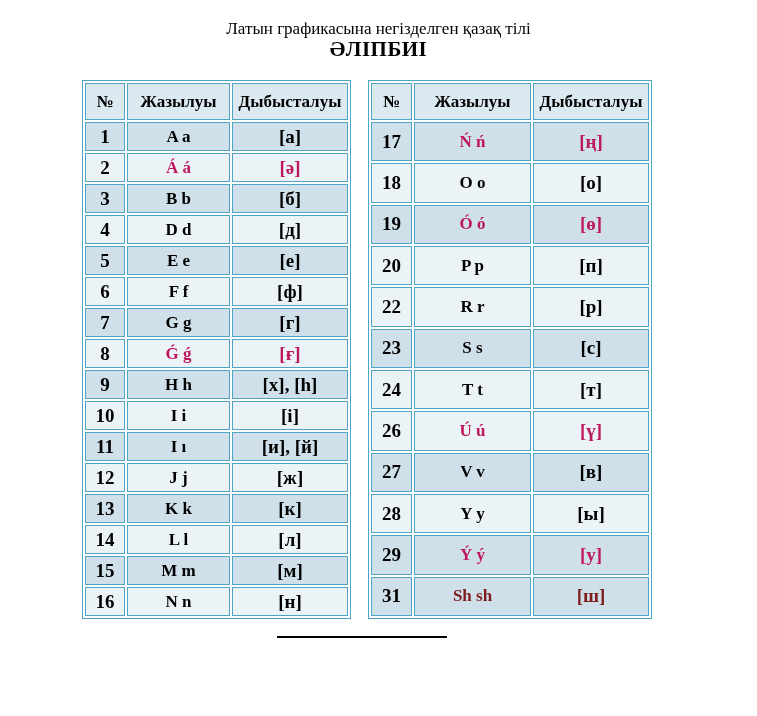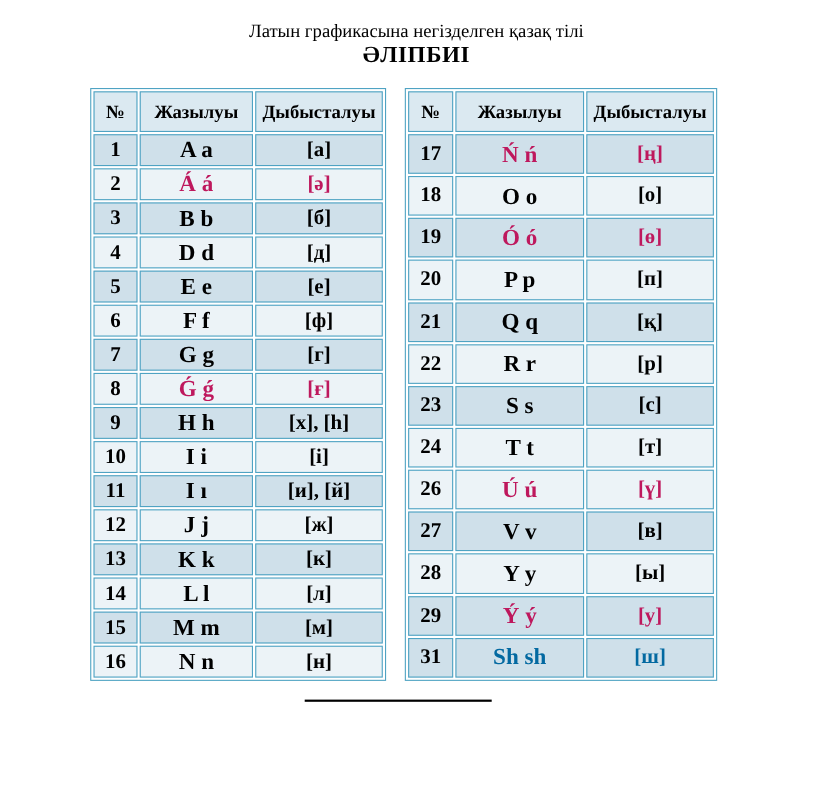--- a/index.html
+++ b/index.html
@@ -49,24 +49,24 @@
   }
   th {
     background: #dbe9f1;
     height: 37px;
     font-size: 17px;
   }
   td { height: 29px; }
   tr.row-dark  td { background: #cfe0ea; }
   tr.row-light td { background: #ecf3f7; }
   td.num     { font-size: 19px; }
-  td.letters { font-size: 21px; margin-left: 18px; }
+  td.letters { font-size: 17px; margin-left: 18px; }
   td.sound   { font-size: 19px; }
   td.c-red   { color: #be185d; }
-  td.c-green { color: #0369a1; }
+  td.c-green { color: #7f1d1d; }
   td.c-black { color: #000000; }
   .footnote-line {
     width: 170px;
     height: 2px;
     background: #000;
     margin-left: 277px;
     margin-top: 17px;
   }
 </style>
 </head>
@@ -203,25 +203,20 @@
         <tr class="row-dark">
           <td class="num">19</td>
           <td class="letters c-red">Ó ó</td>
           <td class="sound c-red">[ө]</td>
         </tr>
         <tr class="row-light">
           <td class="num">20</td>
           <td class="letters c-black">P p</td>
           <td class="sound c-black">[п]</td>
         </tr>
-        <tr class="row-dark">
-          <td class="num">21</td>
-          <td class="letters c-black">Q q</td>
-          <td class="sound c-black">[қ]</td>
-        </tr>
         <tr class="row-light">
           <td class="num">22</td>
           <td class="letters c-black">R r</td>
           <td class="sound c-black">[р]</td>
         </tr>
         <tr class="row-dark">
           <td class="num">23</td>
           <td class="letters c-black">S s</td>
           <td class="sound c-black">[с]</td>
         </tr>

